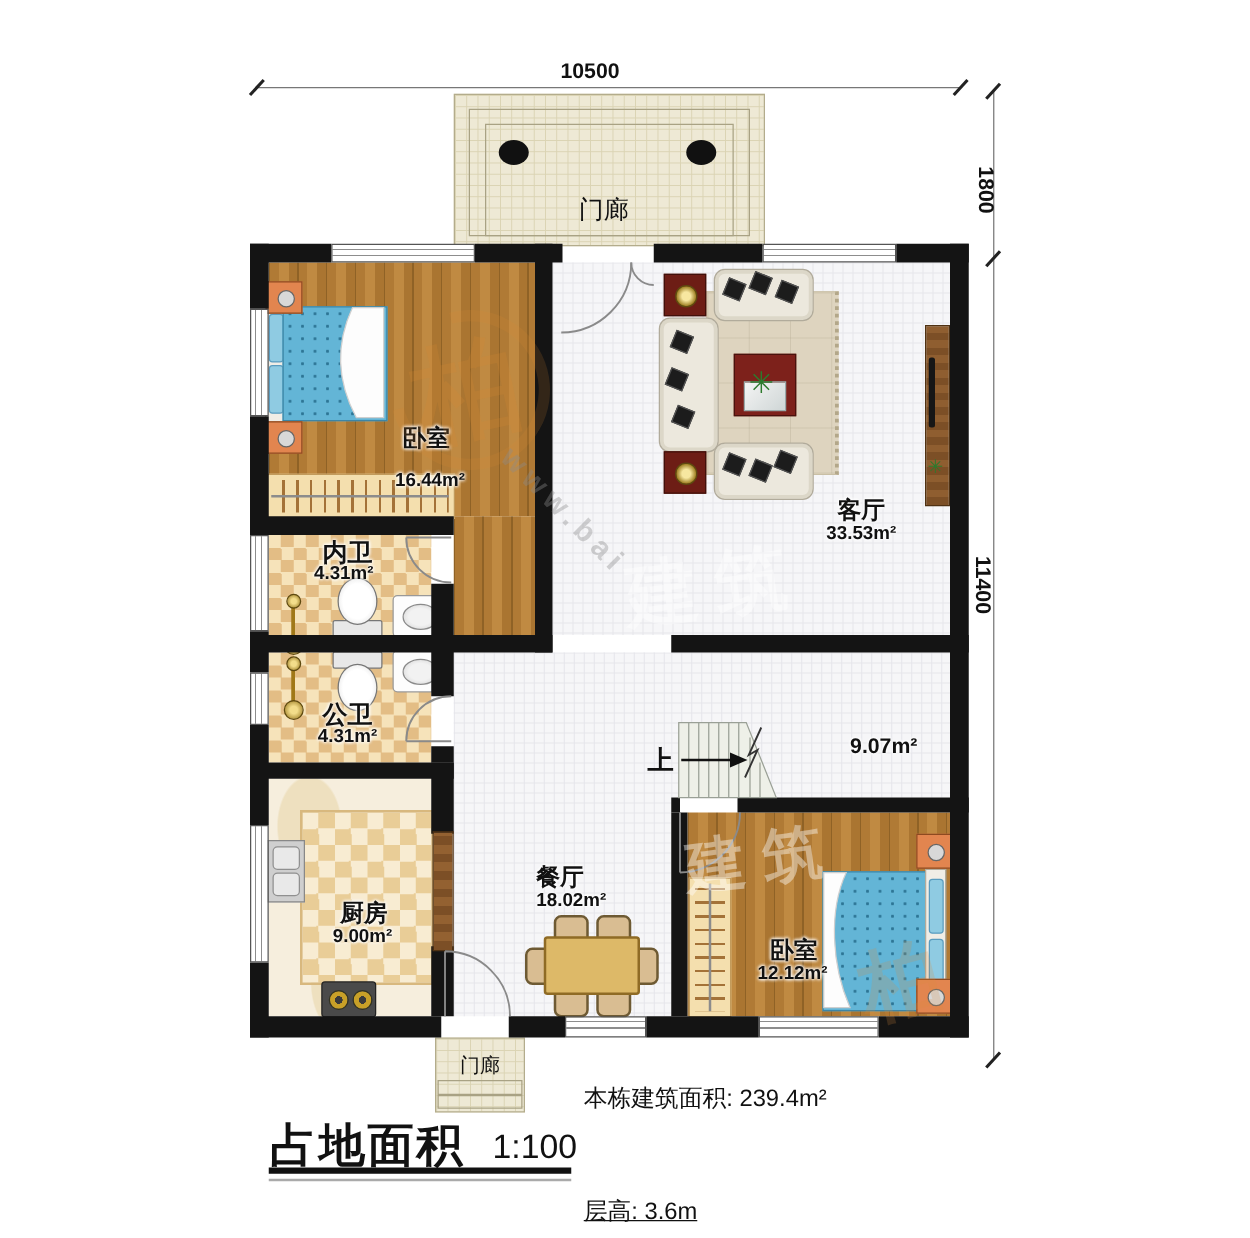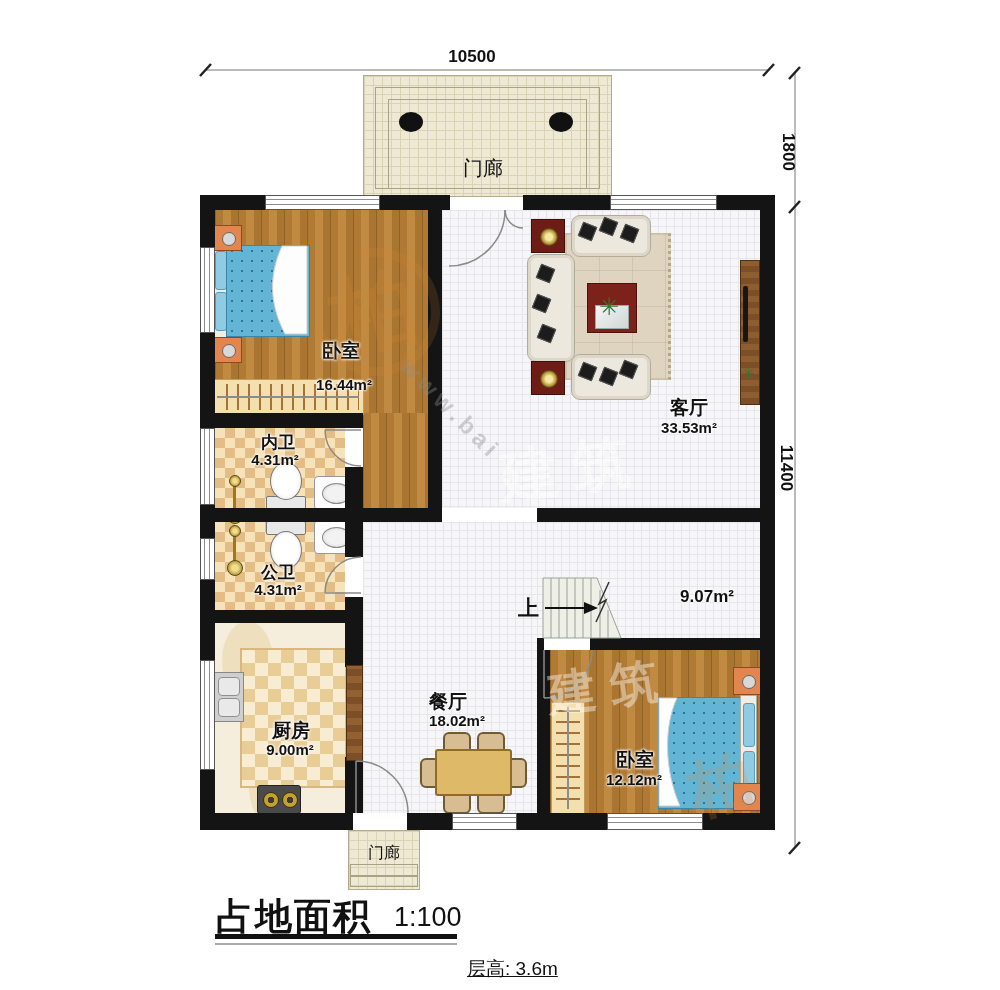--- a/index.html
+++ b/index.html
@@ -67,21 +67,21 @@
   .kdoor{background:repeating-linear-gradient(0deg,#7c4f26 0 7px,#936131 7px 14px);border:1px solid #4f3112;z-index:32;}
   .mat{background:repeating-conic-gradient(#e9cd97 0% 25%,#f8ecd2 0% 50%);background-size:26px 26px;
        border:2px solid #d8b87e;}
   .dtable{background:#ddb968;border:2px solid #8f6b25;border-radius:3px;}
   .chair{background:#d9bd92;border:2px solid #6e5a33;border-radius:6px;}
   
   .lbl{z-index:40;font-weight:700;white-space:nowrap;transform:translate(-50%,-50%);
        text-shadow:0 0 3px #fff,0 0 3px #fff,0 0 3px #fff;}
   .room-name{font-size:19px;}
   .room-area{font-size:15px;}
-  .small-name{font-size:17px;}
+  .small-name{font-size:20px;}
   .dim{z-index:40;font-weight:700;font-size:17px;white-space:nowrap;text-align:center;}
   .dim-v{transform:rotate(90deg);}
   .up-lbl{z-index:40;font-weight:700;font-size:21px;}
   .porch-lbl{z-index:40;font-weight:400;font-size:20px;transform:translate(-50%,-50%);}
   .porch-lbl-sm{font-size:16px;}
   
   .title-cn{z-index:40;font-size:37px;font-weight:700;letter-spacing:2px;}
   .title-scale{z-index:40;font-size:27px;font-weight:400;}
   .rule-thick{background:#111;z-index:40;}
   .rule-thin{background:#aaa;z-index:40;}
@@ -327,20 +327,21 @@
   <div class="abs lbl room-name" style="left:635px;top:760px;">卧室</div>
   <div class="abs lbl room-area" style="left:634px;top:779px;">12.12m²</div>
 
   <div class="abs up-lbl" style="left:518px;top:594px;">上</div>
 
   <div class="abs title-cn" style="left:216px;top:892px;">占地面积</div>
   <div class="abs title-scale" style="left:394px;top:902px;">1:100</div>
   <div class="abs rule-thick" style="left:215px;top:934px;width:242px;height:5px;"></div>
   <div class="abs rule-thin" style="left:215px;top:943px;width:242px;height:2px;"></div>
 
+  <div class="abs info-line" style="left:467px;top:866px;">本栋建筑面积: 239.4m²</div>
   <div class="abs info-line" style="left:467px;top:956px;text-decoration:underline;">层高: 3.6m</div>
 
   <div class="abs wm wm-ring" style="left:312px;top:248px;width:110px;height:110px;transform:rotate(30deg);"></div>
   <div class="abs wm wm-logo" style="left:330px;top:255px;">柏</div>
   <div class="abs wm wm-url" style="left:385px;top:395px;">www.bai</div>
   <div class="abs wm wm-build" style="left:500px;top:430px;">建筑</div>
   <div class="abs wm wm-build" style="left:548px;top:655px;font-size:48px;">建筑</div>
   <div class="abs wm wm-logo2" style="left:688px;top:742px;">柏</div>
 
 </div>

